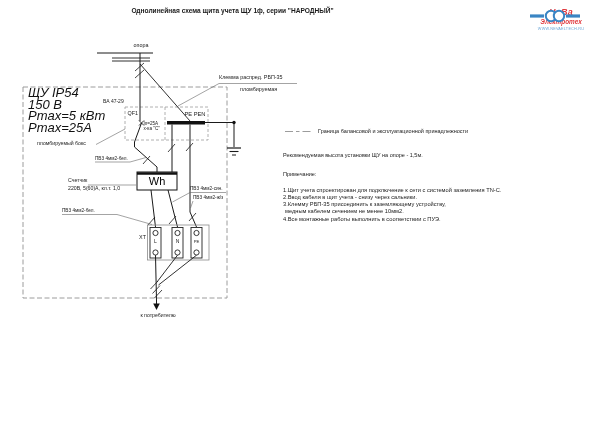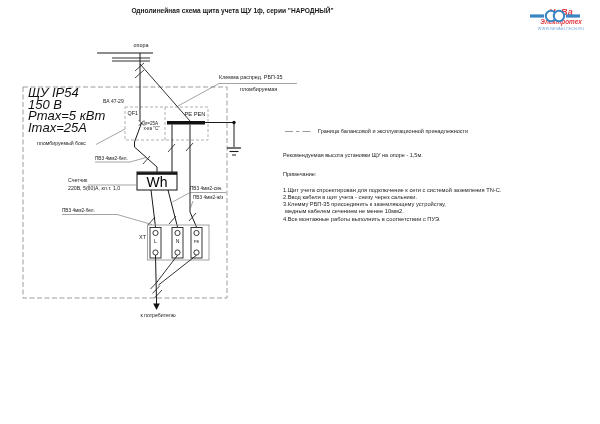--- a/index.html
+++ b/index.html
@@ -11,21 +11,21 @@
   .opora{left:123px;top:43px;width:36px;text-align:center;font-size:5.4px;}
   .klemma1{left:219px;top:75px;font-size:5.4px;}
   .klemma2{left:240px;top:87px;font-size:5.4px;}
   .schublock{left:28px;top:87px;font-size:13px;font-style:italic;line-height:11.7px;color:#111;}
   .plombbox{left:37px;top:140.5px;font-size:5.2px;}
   .va{left:103px;top:98.5px;font-size:5px;}
   .qf1{left:127.5px;top:111px;font-size:5.4px;}
   .in25{left:143.5px;top:120.5px;font-size:4.6px;}
   .hka{left:143.5px;top:126.3px;font-size:4.6px;}
   .pepen{left:184.5px;top:111px;font-size:5.7px;}
-  .wh{left:137px;top:175px;width:40px;text-align:center;font-size:14px;color:#000;}
+  .wh{left:137px;top:175px;width:40px;text-align:center;font-size:11px;color:#000;}
   .schetchik{left:68px;top:178px;font-size:5.2px;}
   .meterspec{left:68px;top:186.3px;font-size:5.2px;}
   .wlabel{font-size:4.7px;}
   .pvzbel1{left:95px;top:155.8px;}
   .pvzsin{left:190px;top:186px;}
   .pvzzhz{left:193px;top:195px;}
   .pvzbel2{left:62px;top:207.8px;}
   .xt{left:130px;top:234.5px;width:16px;text-align:right;font-size:5.4px;}
   .term{width:11px;text-align:center;font-size:5px;top:239px;}
   .termL{left:150px;} .termN{left:172px;} .termPE{left:191px;font-size:4.2px;top:239.8px;}
@@ -160,21 +160,21 @@
   <div class="t title">Однолинейная схема щита учета ЩУ 1ф, серии "НАРОДНЫЙ"</div>
 
   <div class="t opora">опора</div>
   <div class="t klemma1">Клемма распред. РБП-35</div>
   <div class="t klemma2">пломбируемая</div>
 
   <div class="t schublock">
     <div>ЩУ IP54</div>
     <div>150 В</div>
     <div>Pmax=5 кВт</div>
-    <div>Imax=25А</div>
+    <div>Pmax=25А</div>
   </div>
 
   <div class="t plombbox">пломбируемый бокс</div>
   <div class="t va">ВА 47-29</div>
   <div class="t qf1">QF1</div>
   <div class="t in25">In=25А</div>
   <div class="t hka">х-ка "С"</div>
   <div class="t pepen">PE PEN</div>
 
   <div class="t wh">Wh</div>

